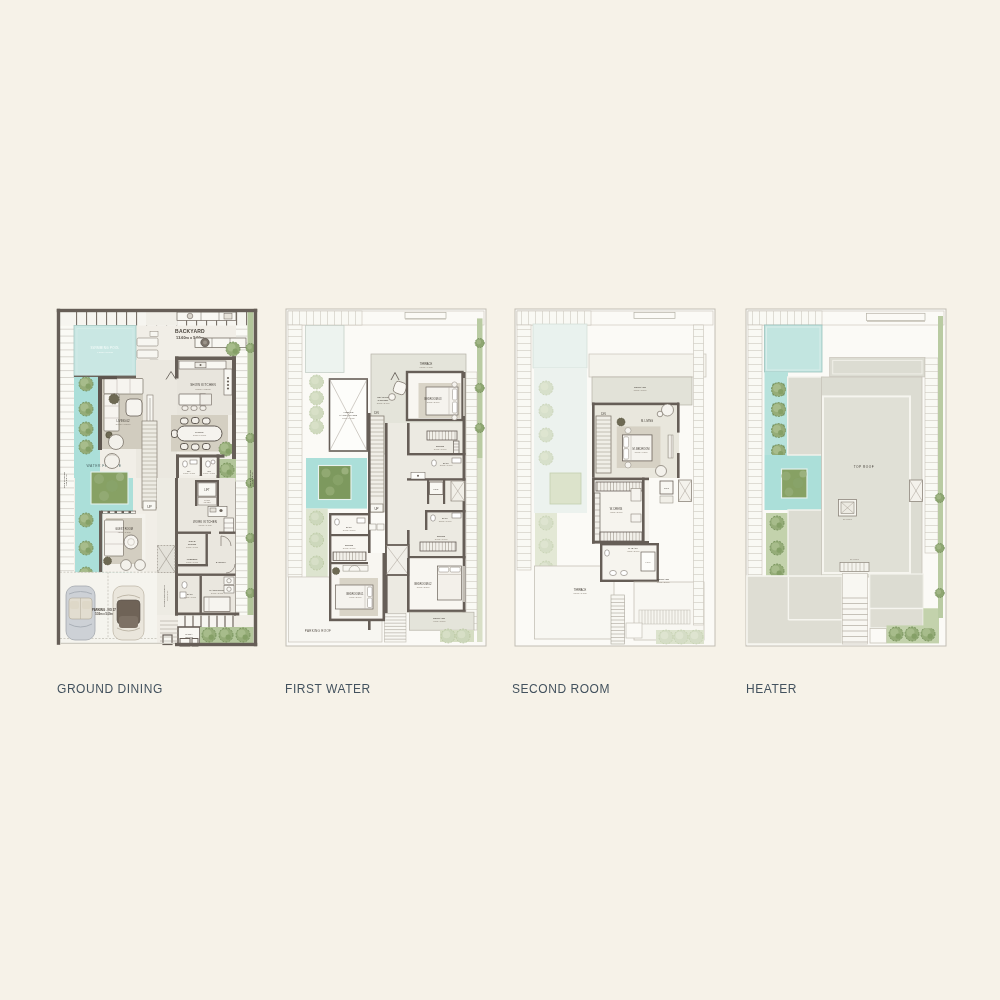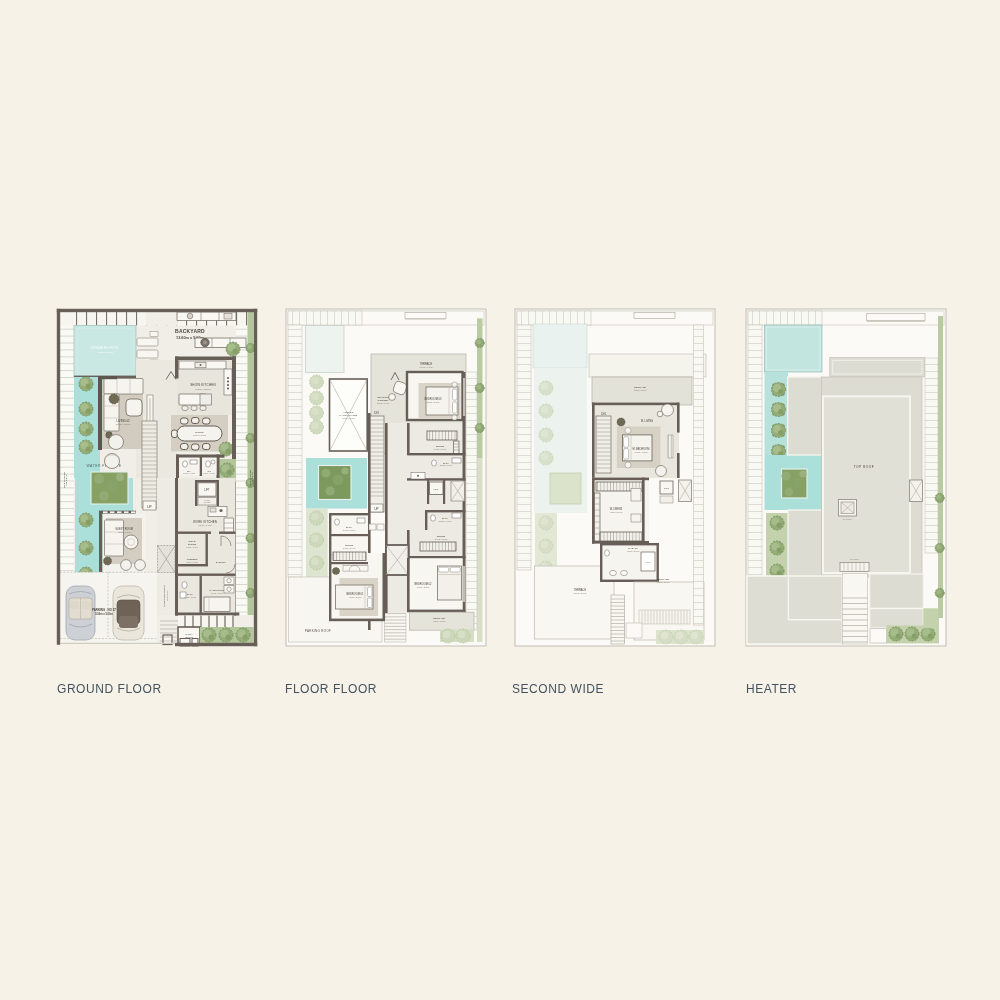--- a/index.html
+++ b/index.html
@@ -1025,20 +1025,20 @@
 <rect x="178.3" y="300.3" width="15.7" height="20" fill="#c3d2ac"></rect>
 
 <rect x="180" y="50" width="13" height="195" fill="url(#hp4)" stroke="#c8c4ba" stroke-width="0.6"></rect>
 
 <rect x="193" y="8" width="5" height="302" fill="#b9cba2"></rect>
 <use href="#bush4" x="194.7" y="190"></use>
 <use href="#bush4" x="194.7" y="240"></use>
 <use href="#bush4" x="194.7" y="285"></use>
 </svg>
 
-<div class="flabel" style="left:57px">GROUND FLOOR</div>
-
-<div class="flabel" style="left:285px">FLOOR FLOOR</div>
-
-<div class="flabel" style="left:512px">SECOND WIDE</div>
+<div class="flabel" style="left:57px">GROUND DINING</div>
+
+<div class="flabel" style="left:285px">FIRST WATER</div>
+
+<div class="flabel" style="left:512px">SECOND ROOM</div>
 
 <div class="flabel" style="left:746px">HEATER</div>
 </div>
 
 </body></html>

